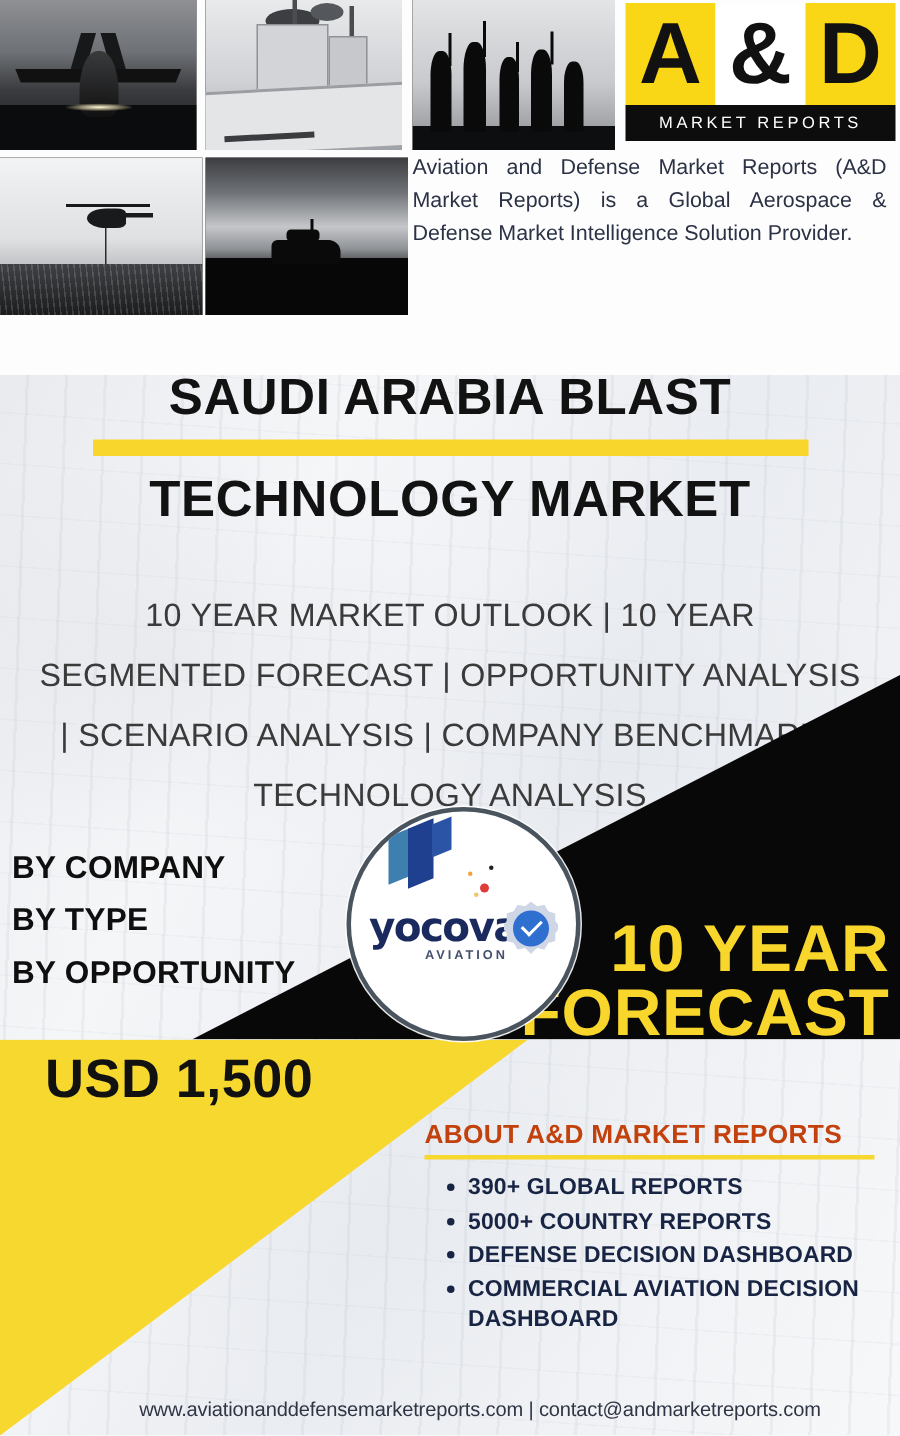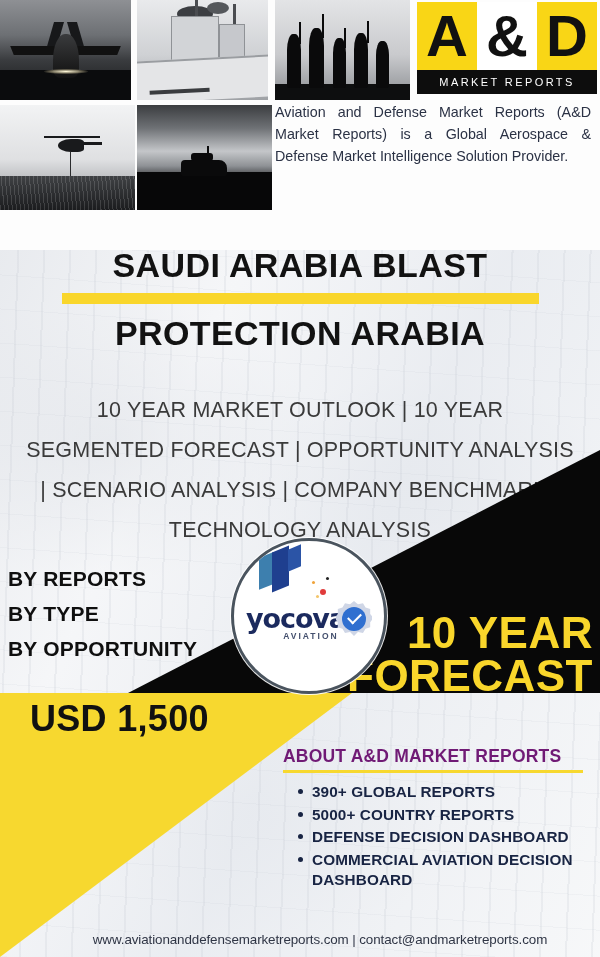--- a/index.html
+++ b/index.html
@@ -143,21 +143,21 @@
     background:#F7D82F;
     clip-path:polygon(0 0, 352px 0, 0 264px);
   }
   .price{
     position:absolute;z-index:7;left:30px;top:698px;width:250px;
     font-size:36px;font-weight:bold;color:#111;letter-spacing:.3px;
   }
 
   
   .about{position:absolute;z-index:7;left:283px;top:746px;width:308px;}
-  .about-head{font-size:17.5px;font-weight:bold;color:#701a75;letter-spacing:.2px;}
+  .about-head{font-size:17.5px;font-weight:bold;color:#c2410c;letter-spacing:.2px;}
   .about-rule{width:300px;height:3px;background:#F7D82F;margin-top:3px;}
   .about-list{margin:9px 0 18px 0;padding:0 0 0 29px;list-style:none;}
   .about-list li{
     position:relative;font-size:15.3px;font-weight:bold;color:#182443;
     line-height:20.5px;margin-bottom:2px;letter-spacing:.1px;
   }
   .about-list li:before{
     content:"";position:absolute;left:-14px;top:7px;width:5px;height:5px;
     border-radius:50%;background:#182443;
   }
@@ -271,33 +271,33 @@
     <div class="logo-bar">
       <span>MARKET REPORTS</span>
     </div>
   </div>
 
   <div class="intro">Aviation and Defense Market Reports (A&amp;D Market Reports) is a Global Aerospace &amp; Defense Market Intelligence Solution Provider.</div>
 
   <div class="title-wrap">
     <div class="title-line">SAUDI ARABIA BLAST</div>
     <div class="title-rule"></div>
-    <div class="title-line">PROTECTION ARABIA</div>
+    <div class="title-line">TECHNOLOGY MARKET</div>
   </div>
 
   <div class="subtitle">10 YEAR MARKET OUTLOOK | 10 YEAR SEGMENTED FORECAST | OPPORTUNITY ANALYSIS | SCENARIO ANALYSIS | COMPANY BENCHMARK | TECHNOLOGY ANALYSIS</div>
 
   <div class="black-wedge"></div>
   <div class="forecast">
     <div>10 YEAR</div>
     <div>FORECAST</div>
   </div>
 
   <div class="bylines">
-    <div>BY REPORTS</div>
+    <div>BY COMPANY</div>
     <div>BY TYPE</div>
     <div>BY OPPORTUNITY</div>
   </div>
 
   <div class="badge">
     <div class="chev">
       <i class="c1"></i>
         <i class="c2"></i>
         <i class="c3"></i>
     </div>

